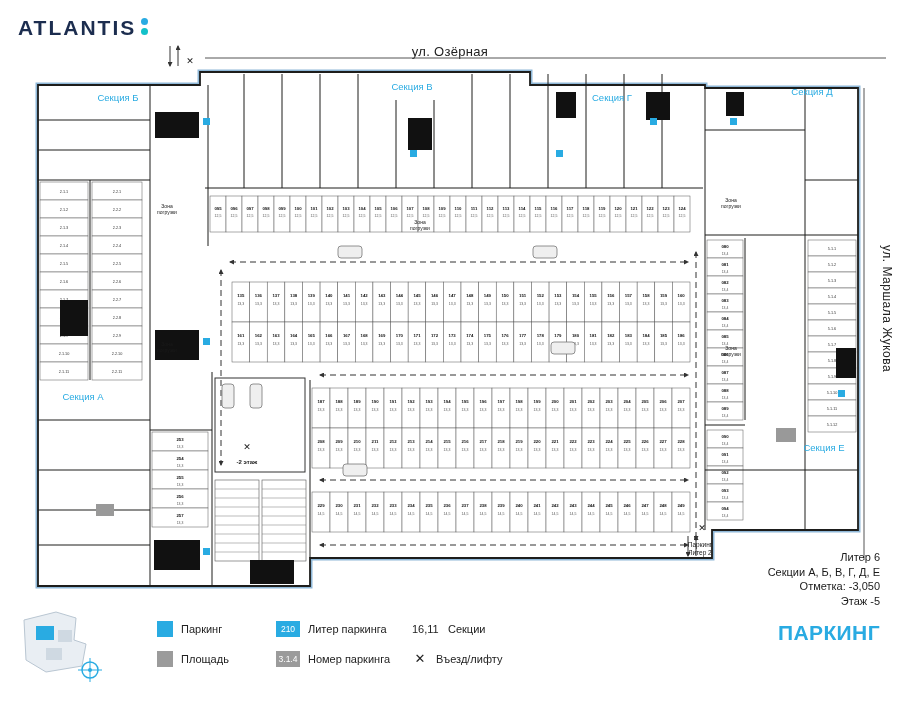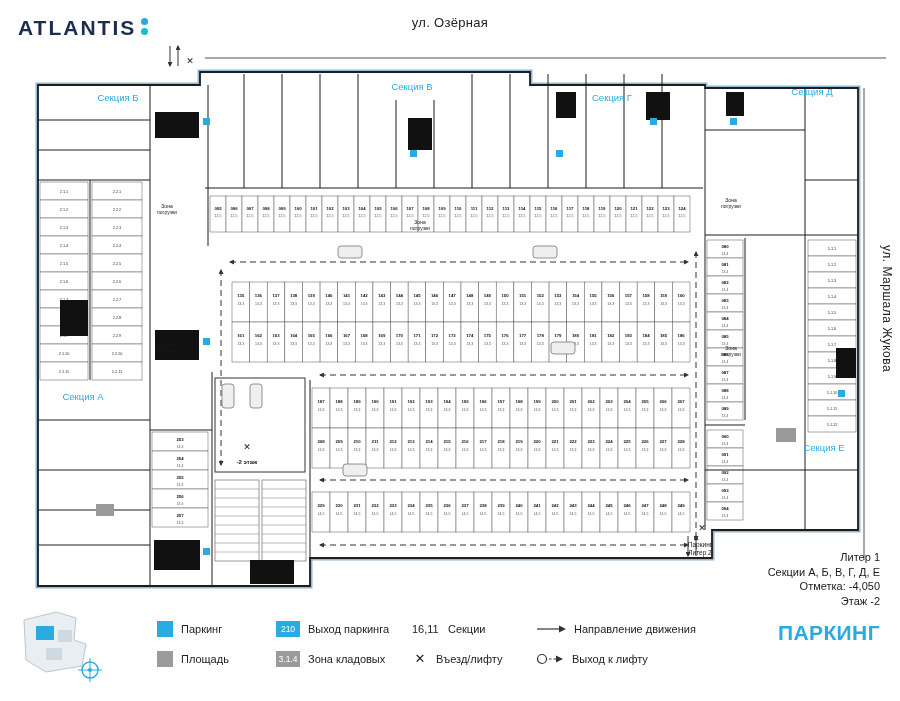--- a/index.html
+++ b/index.html
@@ -2,21 +2,21 @@
 <html><head>
 <meta charset="utf-8">
 <style>
   html,body{margin:0;padding:0;background:#fff;}
   .page{position:relative;width:900px;height:701px;background:#fff;overflow:hidden;
         font-family:"Liberation Sans",sans-serif;color:#222;}
   .logo{position:absolute;left:18px;top:16px;display:flex;align-items:flex-start;}
   .logo-text{font-size:21px;font-weight:800;letter-spacing:2px;color:#1c2d4f;}
   .logo-dots{display:flex;flex-direction:column;gap:3px;margin:2px 0 0 5px;}
   .dot{width:7px;height:7px;border-radius:50%;}
-  .street-top{position:absolute;left:0;top:15px;width:100%;text-align:center;font-size:13px;color:#222;letter-spacing:.3px;}
+  .street-top{position:absolute;left:0;top:44px;width:100%;text-align:center;font-size:13px;color:#222;letter-spacing:.3px;}
   .street-right{position:absolute;right:6px;top:245px;writing-mode:vertical-rl;font-size:12px;color:#222;letter-spacing:.5px;}
   #plan{position:absolute;left:0;top:0;}
   .minimap{position:absolute;left:16px;top:600px;}
   .lg-col{position:absolute;top:620px;}
   .lg-item{display:flex;align-items:center;gap:8px;height:17px;margin-bottom:13px;font-size:11px;color:#222;}
   .sw{width:16px;height:16px;flex:0 0 auto;display:flex;align-items:center;justify-content:center;
       color:#fff;font-size:8.5px;font-weight:400;}
   .sw.num{width:24px;}
   .sw.blue{background:#29abe2;}
   .sw.gray{background:#9b9b9b;}
@@ -1151,59 +1151,42 @@
       <span>Паркинг</span>
     </div>
     <div class="lg-item">
       <span class="sw gray"></span>
       <span>Площадь</span>
     </div>
   </div>
   <div class="lg-col" style="left:276px;">
     <div class="lg-item">
       <span class="sw blue num">210</span>
-      <span>Выход паркинга</span>
+      <span>Литер паркинга</span>
     </div>
     <div class="lg-item">
       <span class="sw gray num">3.1.4</span>
-      <span>Зона кладовых</span>
+      <span>Номер паркинга</span>
     </div>
   </div>
   <div class="lg-col" style="left:412px;">
     <div class="lg-item">
       <span class="val">16,11</span>
       <span>Секции</span>
     </div>
     <div class="lg-item">
       <span class="x-glyph">✕</span>
       <span>Въезд/лифту</span>
     </div>
   </div>
-  <div class="lg-col" style="left:536px;">
-    <div class="lg-item">
-      <svg width="30" height="10" viewBox="0 0 30 10">
-        <line x1="1" y1="5" x2="23" y2="5" stroke="#333" stroke-width="1.2"></line>
-        <polygon points="23,1.5 30,5 23,8.5" fill="#333"></polygon>
-      </svg>
-      <span>Направление движения</span>
-    </div>
-    <div class="lg-item">
-      <svg width="28" height="16" viewBox="0 0 28 16">
-        <circle cx="6" cy="8" r="4.5" fill="none" stroke="#333" stroke-width="1.2"></circle>
-        <line x1="13" y1="8" x2="20" y2="8" stroke="#333" stroke-width="1.2" stroke-dasharray="2.5 2"></line>
-        <polygon points="20,4.5 27,8 20,11.5" fill="#333"></polygon>
-      </svg>
-      <span>Выход к лифту</span>
-    </div>
-  </div>
 
   <div class="info-block">
-    <div>Литер 1</div>
+    <div>Литер 6</div>
     <div>Секции А, Б, В, Г, Д, Е</div>
-    <div>Отметка: -4,050</div>
-    <div>Этаж -2</div>
+    <div>Отметка: -3,050</div>
+    <div>Этаж -5</div>
   </div>
 
   <div class="big-title">
     <div>ПАРКИНГ</div>
   </div>
 
 </div>
 
 </body></html>

